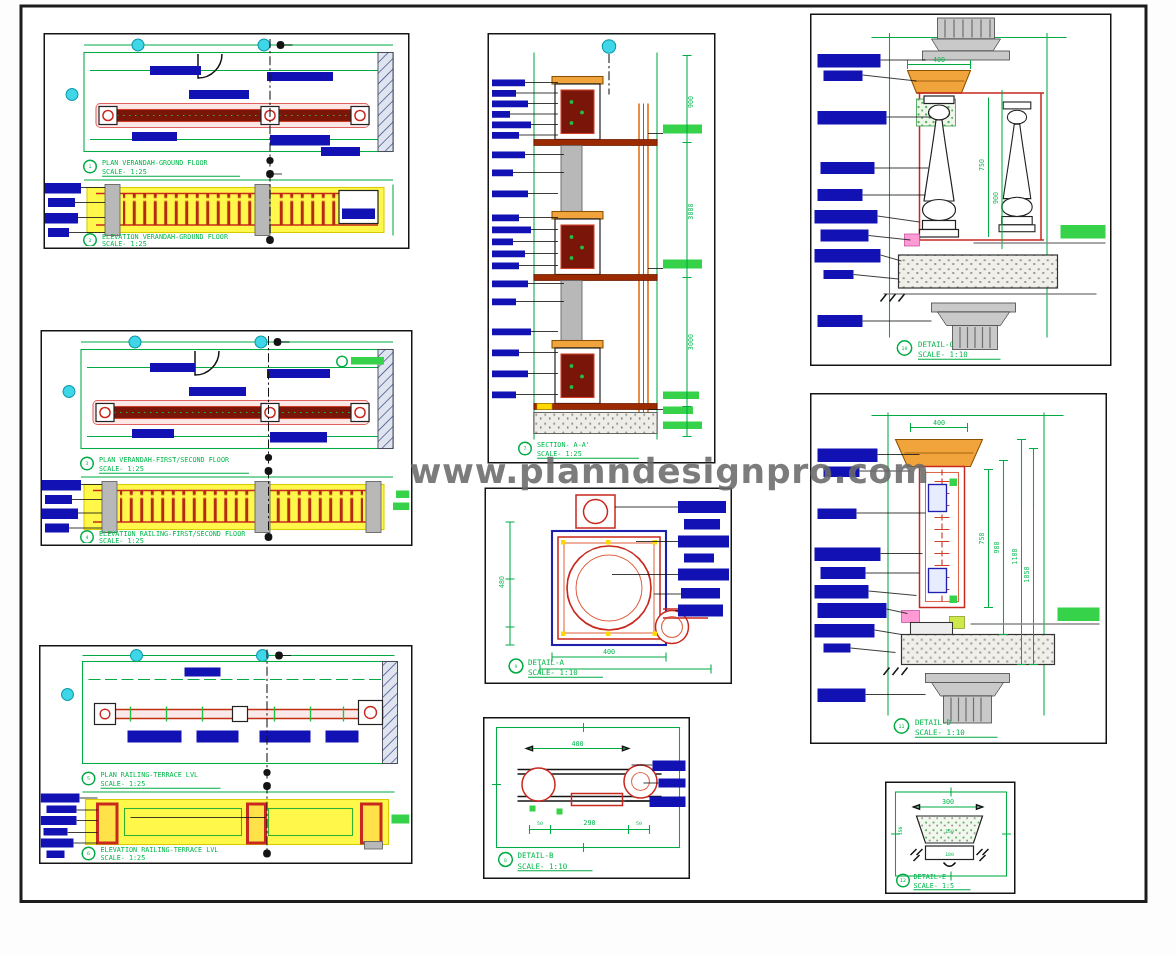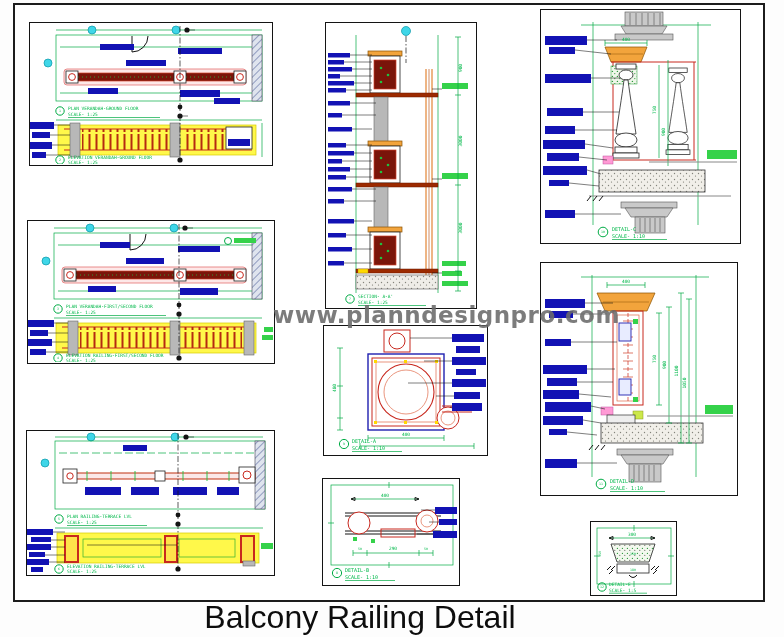--- a/index.html
+++ b/index.html
@@ -775,14 +775,13 @@
       <circle class="g2" cx="11" cy="65" r="4.2"></circle>
       <text class="gtt" x="11" y="66.2" text-anchor="middle">12</text>
       <text class="gt" x="18" y="64">DETAIL-E</text>
       <text class="gt" x="18" y="70">SCALE- 1:5</text>
       <line class="g" x1="18" y1="71.2" x2="56" y2="71.2"></line>
     </g>
   </svg>
   </div>
 
   <div class="watermark">www.planndesignpro.com</div>
-  <div class="main-title">Balcony Railing Detail</div>
 </div>
 
 </body></html>

